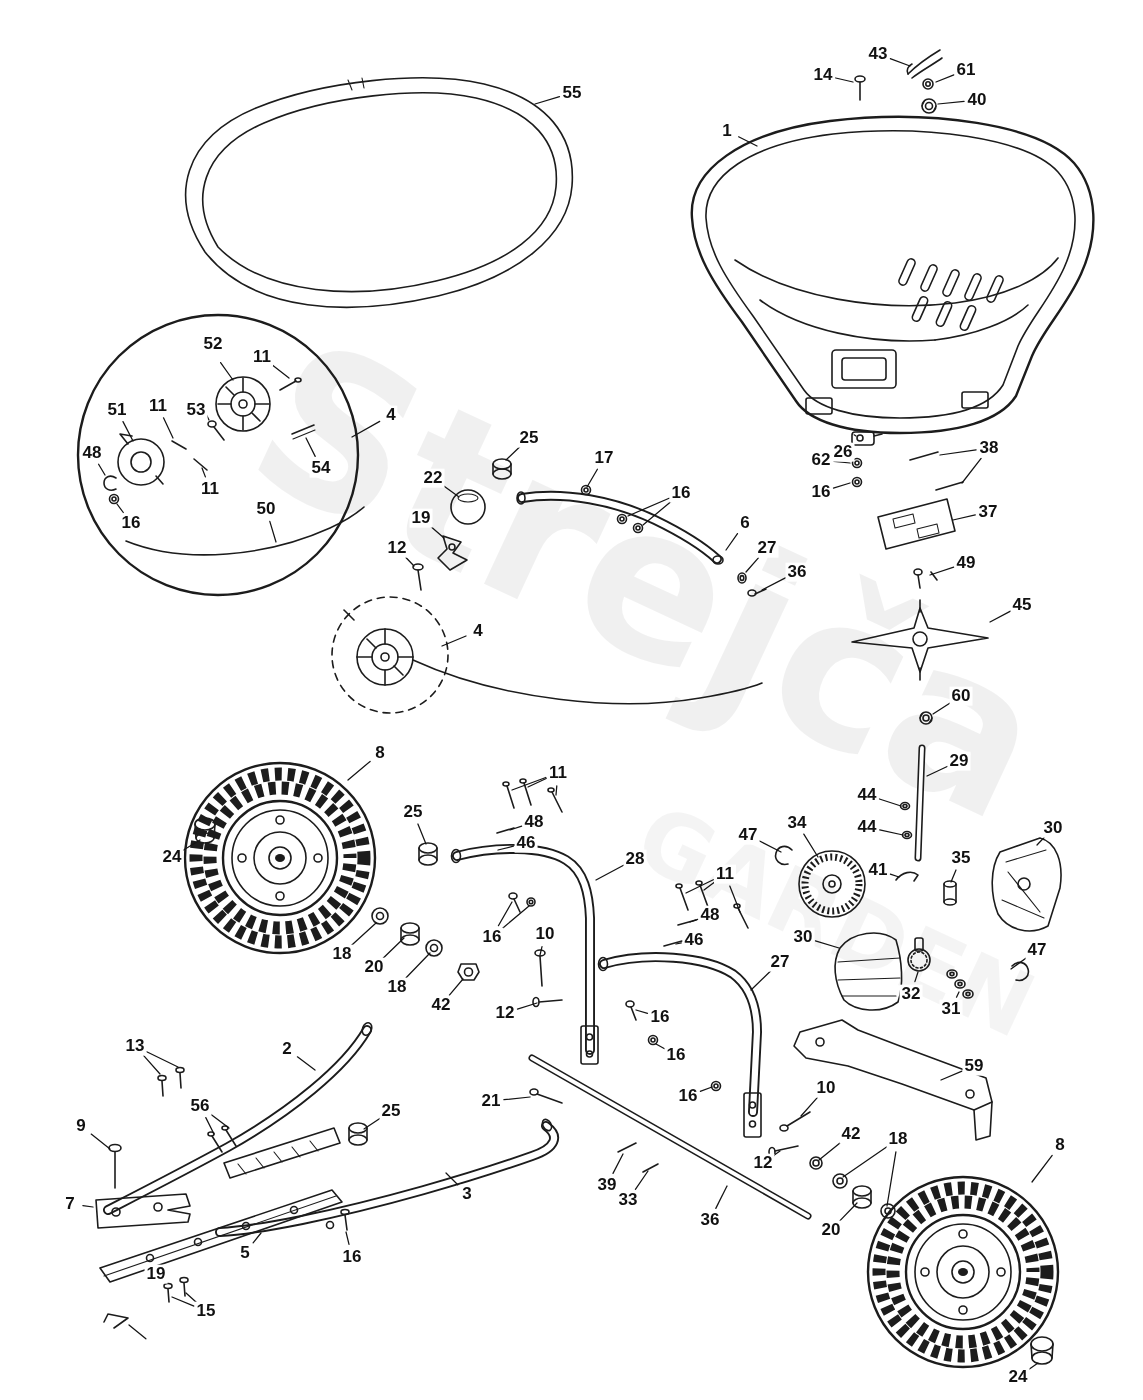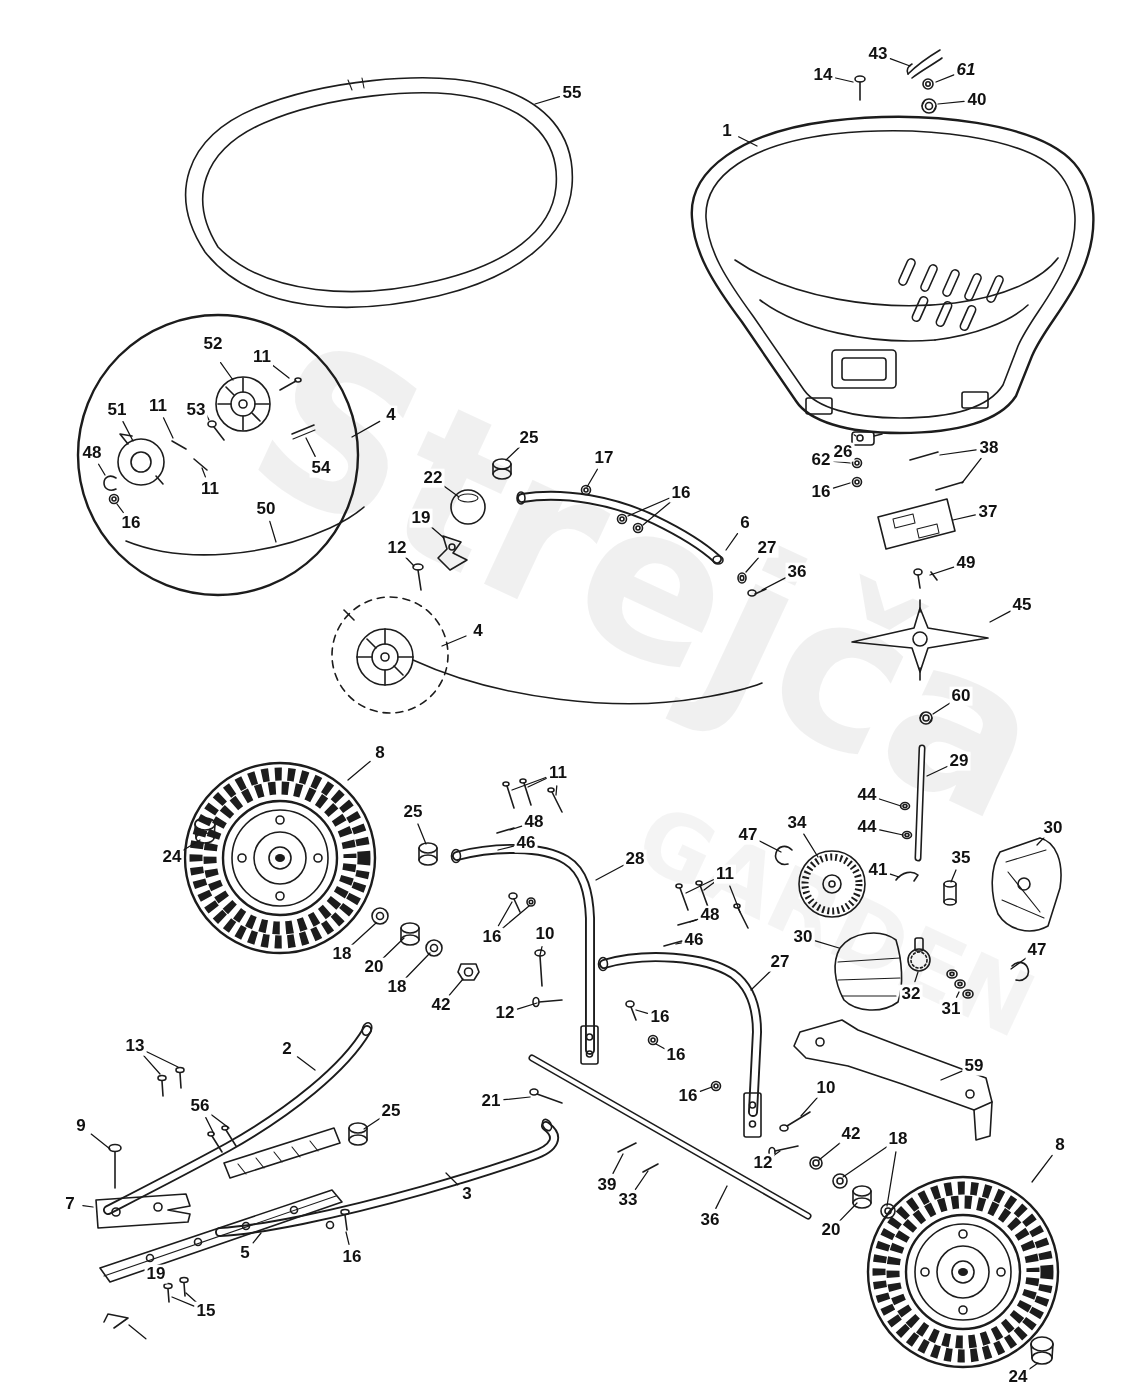--- a/index.html
+++ b/index.html
@@ -612,21 +612,21 @@
         <line x1="196.3" y1="1302.3" x2="186" y2="1293"></line>
         <line x1="194.0" y1="1306.1" x2="172" y2="1297"></line>
         <line x1="145.9" y1="1338.8" x2="129" y2="1325"></line>
         <line x1="1028.7" y1="1369.5" x2="1038" y2="1363"></line>
       </g>
 </svg>
 
 <div>
       <div class="part-label" style="left: 878px; top: 54px;">43</div>
       <div class="part-label" style="left: 823px; top: 75px;">14</div>
-      <div class="part-label" style="left: 966px; top: 70px; font-style: italic;">61</div>
+      <div class="part-label" style="left: 966px; top: 70px;">61</div>
       <div class="part-label" style="left: 977px; top: 100px;">40</div>
       <div class="part-label" style="left: 727px; top: 131px;">1</div>
       <div class="part-label" style="left: 572px; top: 93px;">55</div>
       <div class="part-label" style="left: 213px; top: 344px;">52</div>
       <div class="part-label" style="left: 262px; top: 357px;">11</div>
       <div class="part-label" style="left: 196px; top: 393px; margin-top: 17px;">53</div>
       <div class="part-label" style="left: 117px; top: 410px;">51</div>
       <div class="part-label" style="left: 158px; top: 406px;">11</div>
       <div class="part-label" style="left: 391px; top: 415px;">4</div>
       <div class="part-label" style="left: 92px; top: 453px;">48</div>

